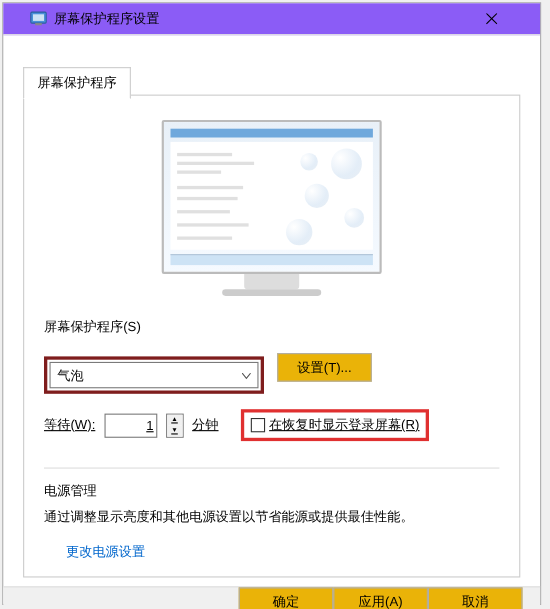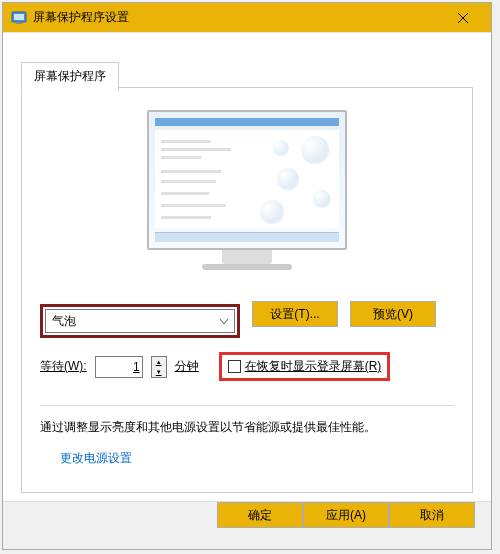--- a/index.html
+++ b/index.html
@@ -17,22 +17,22 @@
   background: #fff;
   border: 1px solid #aaa;
   display: flex;
   flex-direction: column;
   margin: 2px;
 }
 .titlebar {
   height: 30px;
   display: flex;
   align-items: center;
-  padding: 0 8px;
-  background: #eab308;
+  padding: 0 24px;
+  background: #8b5cf6;
   border-bottom: 1px solid #e5e5e5;
 }
 .titlebar-icon {
   width: 16px; height: 16px;
   margin-right: 6px;
   display: inline-block;
 }
 .titlebar-title { flex: 1; color: #000; font-size: 12px; }
 .close-btn {
   width: 40px; height: 28px;
@@ -250,51 +250,52 @@
               <div class="bubble b4"></div>
                 <div class="bubble b5"></div>
             </div>
             <div class="monitor-taskbar"></div>
           </div>
           <div class="monitor-stand"></div>
           <div class="monitor-base"></div>
         </div>
       </div>
 
+      <div class="section-label">屏幕保护程序(S)</div>
       <div class="row-select">
         <div class="select-wrap">
           <div class="select">
             <span>气泡</span>
             <span class="select-arrow">
               <svg width="8" height="6" viewBox="0 0 8 6">
                   <path d="M0 0 L4 5 L8 0" fill="none" stroke="#555" stroke-width="1"></path>
                 </svg>
             </span>
           </div>
         </div>
         <button class="btn">设置(T)...</button>
-        <button class="btn">预览(V)</button>
       </div>
 
       <div class="row-wait">
         <span>等待(W):</span>
         <input class="num-input" value="1" style="">
         <div class="spin-btns">
           <div class="spin">▲</div>
           <div class="spin">▼</div>
         </div>
         <span>分钟</span>
         <div class="checkbox-wrap">
           <div class="checkbox"></div>
           <span>在恢复时显示登录屏幕(R)</span>
         </div>
       </div>
 
       <hr class="divider">
 
+      <div class="power-title">电源管理</div>
       <div class="power-desc">通过调整显示亮度和其他电源设置以节省能源或提供最佳性能。</div>
       <span class="link">更改电源设置</span>
 
     </div>
   </div>
 
   <div class="button-bar">
     <button class="btn">确定</button>
     <button class="btn">应用(A)</button>
     <button class="btn">取消</button>

